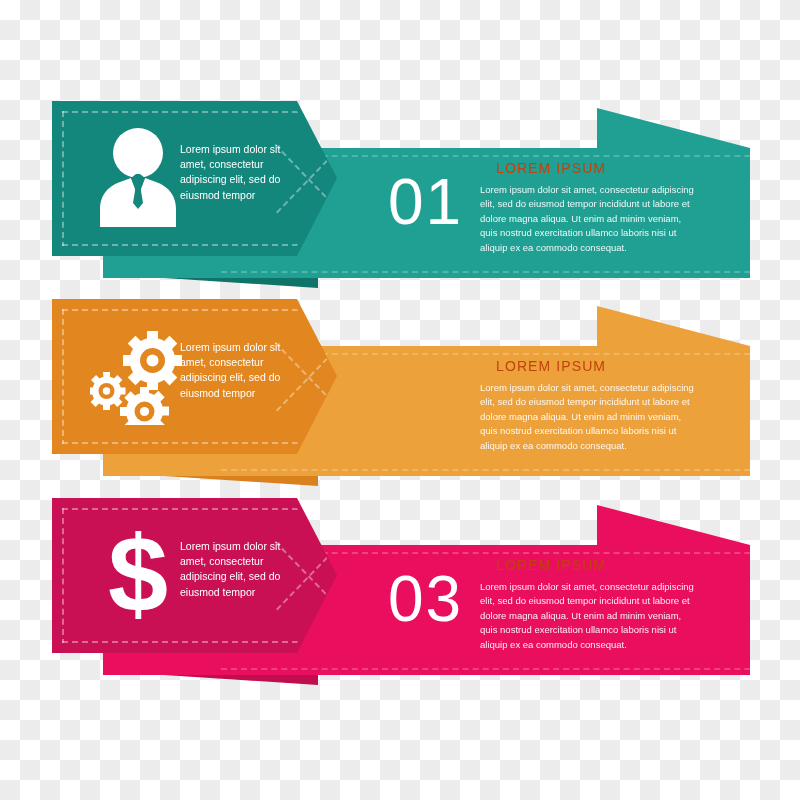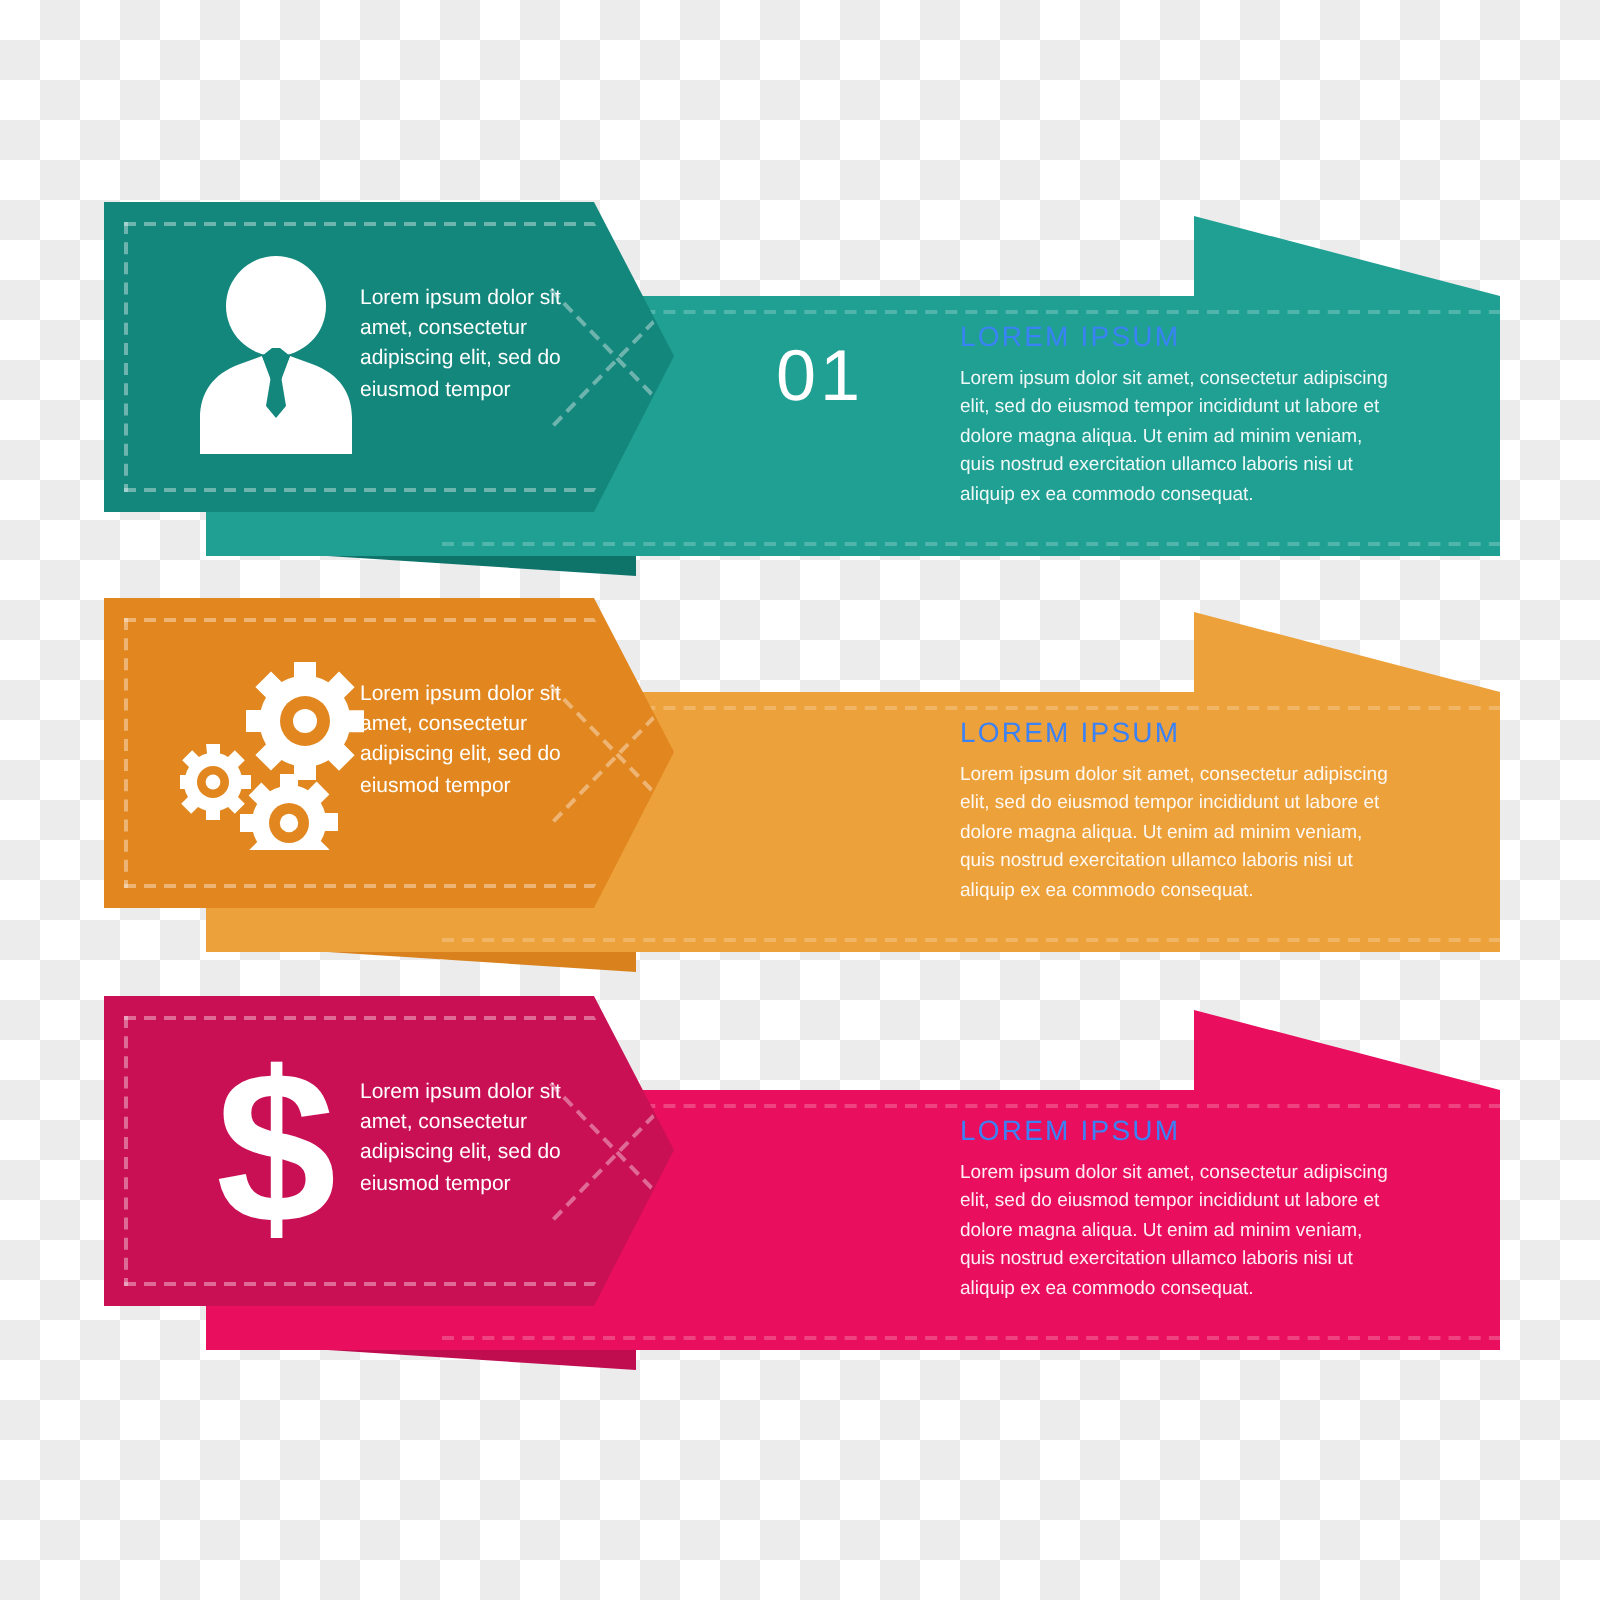--- a/index.html
+++ b/index.html
@@ -69,25 +69,25 @@
 
   
   .panel-text{
     position:absolute;left:180px;top:50px;width:112px;
     color:#ffffff;font-size:10.5px;line-height:1.45;
   }
 
   
   .num{
     position:absolute;left:388px;top:78px;
-    color:#ffffff;font-size:36px;font-weight:300;letter-spacing:2px;line-height:1;
+    color:#ffffff;font-size:64px;font-weight:300;letter-spacing:2px;line-height:1;
   }
   
   .rtext{position:absolute;left:480px;top:68px;width:216px;}
-  .rtitle{color:#3b82f6;font-size:14px;letter-spacing:1.1px;margin:0 0 7px 0;font-weight:400;}
+  .rtitle{color:#c2410c;font-size:14px;letter-spacing:1.1px;margin:0 0 7px 16px;font-weight:400;}
   .rbody{color:rgba(255,255,255,0.93);font-size:9.5px;line-height:1.52;margin:0;}
 
   
   .b1 .bar{background:#1fa093;}
   .b1 .panel2{background:#14877c;}
   .b1 .foldtab{background:#0e7369;}
 
   .b2 .bar{background:#eda13b;}
   .b2 .panel2{background:#e2871f;}
   .b2 .foldtab{background:#d8811d;}
@@ -187,19 +187,20 @@
       <i class="pd-t"></i>
         <i class="pd-b"></i>
         <i class="pd-l"></i>
         <i class="pd-d1"></i>
         <i class="pd-d2"></i>
     </div>
 
     <div class="icon icon-dollar">$</div>
 
     <div class="panel-text">Lorem ipsum dolor sit amet, consectetur adipiscing elit, sed do eiusmod tempor</div>
+    <div class="num">03</div>
     <div class="rtext">
       <p class="rtitle">LOREM IPSUM</p>
       <p class="rbody">Lorem ipsum dolor sit amet, consectetur adipiscing elit, sed do eiusmod tempor incididunt ut labore et dolore magna aliqua. Ut enim ad minim veniam, quis nostrud exercitation ullamco laboris nisi ut aliquip ex ea commodo consequat.</p>
     </div>
   </div>
 
 </div>
 
 </body></html>

